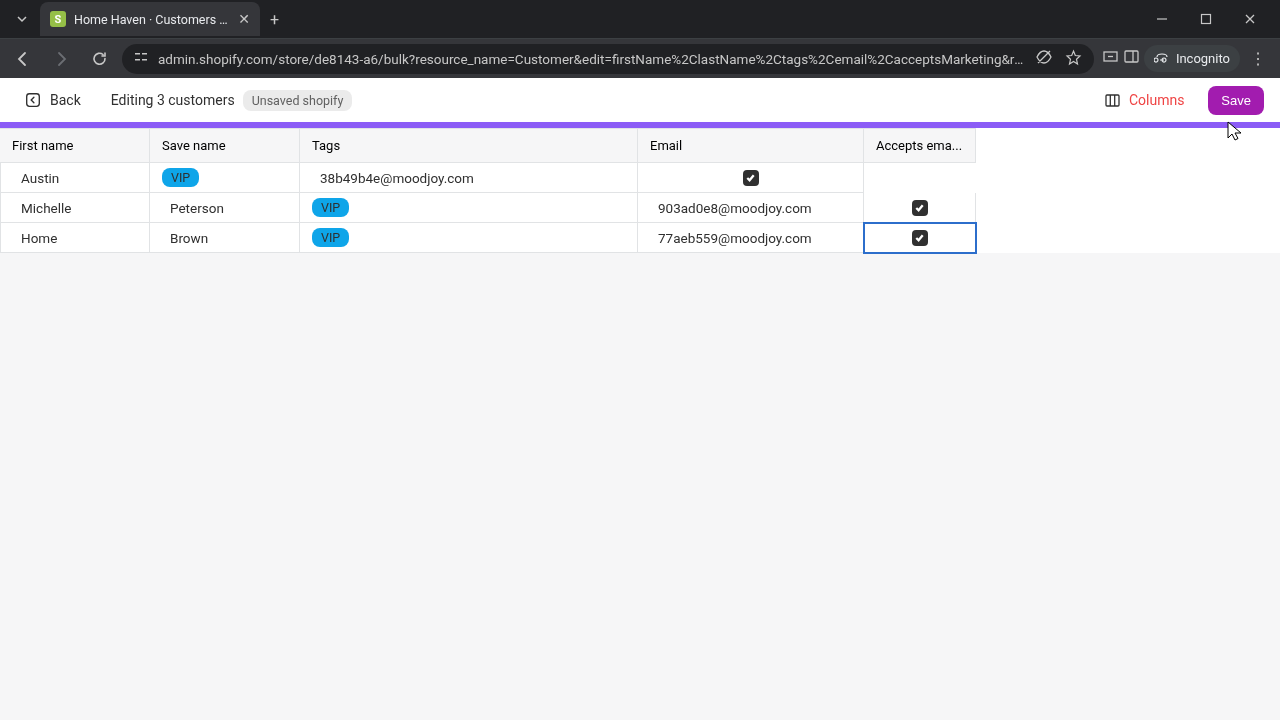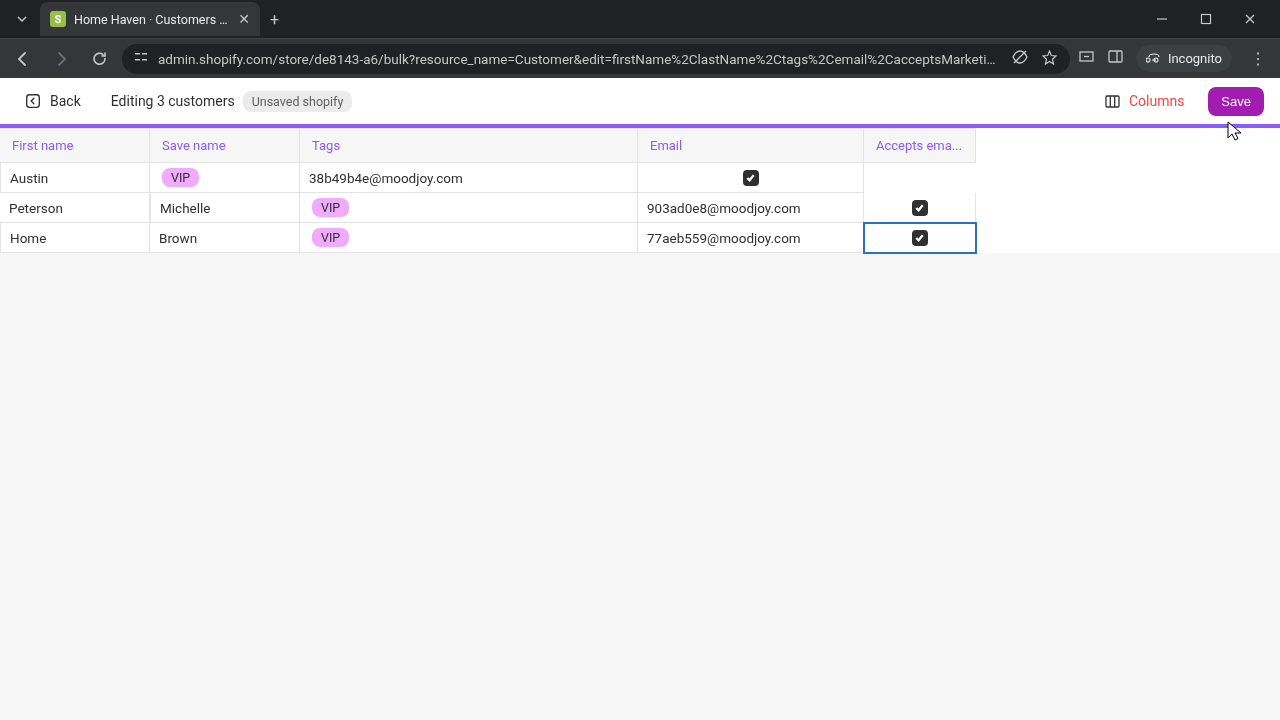--- a/index.html
+++ b/index.html
@@ -16,41 +16,41 @@
   .new-tab { color:#c7c7c7; margin-left:10px; font-size:16px; }
   .window-controls { margin-left:auto; display:flex; gap:4px; padding-right:6px; }
   .win-btn { width:40px; height:30px; display:flex; align-items:center; justify-content:center; color:#c7c7c7; }
 
   .addr-bar { display:flex; align-items:center; height:40px; padding:0 8px; gap:8px; background:#35363a; border-top:1px solid #3c4043; }
   .nav-btn { width:30px; height:30px; display:flex; align-items:center; justify-content:center; color:#c7c7c7; border-radius:50%; }
   .nav-btn.disabled { color:#6b6e73; }
   .url-box { flex:1; background:#202124; border-radius:18px; height:30px; display:flex; align-items:center; padding:0 12px; gap:10px; color:#c7c7c7; font-size:13.5px; overflow:hidden; }
   .url-text { flex:1; white-space:nowrap; overflow:hidden; text-overflow:ellipsis; }
   .url-icons { display:flex; gap:12px; align-items:center; }
-  .right-icons { display:flex; gap:12px; align-items:center; }
+  .right-icons { display:flex; gap:4px; align-items:center; }
   .incognito-badge { display:flex; align-items:center; gap:6px; background:#3c4043; border-radius:14px; padding:4px 10px; color:#e8eaed; font-size:13px; }
   .menu-dots { color:#c7c7c7; padding:0 6px; }
 
   
-  .app-bar { background:#fff; height:50px; display:flex; align-items:center; padding:0 16px; border-bottom:4px solid #8b5cf6; }
+  .app-bar { background:#fff; height:50px; display:flex; align-items:center; padding:0 16px; border-bottom:6px solid #8b5cf6; }
   .back-btn { display:flex; align-items:center; gap:8px; color:#303030; font-size:14px; padding:4px 8px; border-radius:8px; }
   .back-arrow { width:18px; height:18px; }
   .editing-title { font-weight:400; font-size:14px; color:#303030; margin-left:22px; }
   .status-badge { background:#ebebeb; color:#616161; font-size:12.5px; padding:3px 9px; border-radius:8px; margin-left:8px; }
   .spacer { flex:1; }
   .columns-btn { display:flex; align-items:center; gap:8px; color:#ef4444; font-size:14px; padding:6px 10px; border-radius:8px; }
   .save-btn { background:#a21caf; color:#fff; font-size:13px; font-weight:500; padding:7px 13px; border-radius:8px; margin-left:14px; border:none; }
 
   
   .grid { display:grid; grid-template-columns: 150px 150px 338px 226px 112px; background:#fff; }
-  .hdr { background:#f6f6f7; border:1px solid #e1e3e5; border-left:none; padding:9px 12px; font-size:13px; color:#8b5cf6; white-space:nowrap; overflow:hidden; text-overflow:ellipsis; }
+  .hdr { background:#f6f6f7; border:1px solid #e1e3e5; border-left:none; padding:9px 12px; font-size:13px; color:#000000; white-space:nowrap; overflow:hidden; text-overflow:ellipsis; }
   .hdr:first-child { border-left:1px solid #e1e3e5; }
-  .cell { border:1px solid #e1e3e5; border-top:none; border-left:none; padding:6px 9px; font-size:13.5px; color:#303030; display:flex; align-items:center; min-height:30px; }
+  .cell { border:1px solid #e1e3e5; border-top:none; border-left:none; padding:6px 20px; font-size:13.5px; color:#303030; display:flex; align-items:center; min-height:30px; }
   .cell.first { border-left:1px solid #e1e3e5; }
-  .tag-pill { background:#f0abfc; color:#303030; font-size:12.5px; padding:2px 9px; border-radius:8px; }
+  .tag-pill { background:#0ea5e9; color:#303030; font-size:12.5px; padding:2px 9px; border-radius:8px; }
   .check-cell { justify-content:center; }
   .check-cell.selected { outline:2px solid #2c6ecb; outline-offset:-1px; }
   .checkbox { width:16px; height:16px; background:#303030; border-radius:4px; display:flex; align-items:center; justify-content:center; }
   .checkbox svg { width:11px; height:11px; stroke:#fff; stroke-width:2.5; fill:none; }
 
   .cell.tags { padding:5px 12px; }
 
   .rest { background:#f6f6f7; height: calc(720px - 38px - 40px - 50px - 31px - 90px); }
 
   .cursor { position:absolute; left:1226px; top:120px; pointer-events:none; }
@@ -181,22 +181,22 @@
       <div class="cell">38b49b4e@moodjoy.com</div>
       <div class="cell check-cell">
         <div class="checkbox">
           <svg viewBox="0 0 12 12">
             <path d="M2.5 6.5 L5 9 L9.5 3.5"></path>
           </svg>
         </div>
       </div>
     </div>
     <div class="grid">
+      <div class="cell first">Michelle</div>
       <div class="cell">Peterson</div>
-      <div class="cell first">Michelle</div>
       <div class="cell tags">
         <span class="tag-pill">VIP</span>
       </div>
       <div class="cell">903ad0e8@moodjoy.com</div>
       <div class="cell check-cell">
         <div class="checkbox">
           <svg viewBox="0 0 12 12">
             <path d="M2.5 6.5 L5 9 L9.5 3.5"></path>
           </svg>
         </div>

